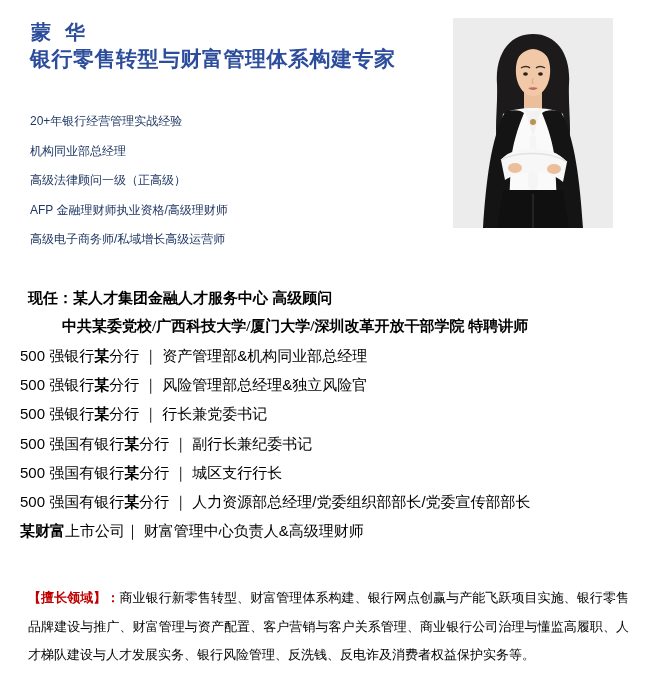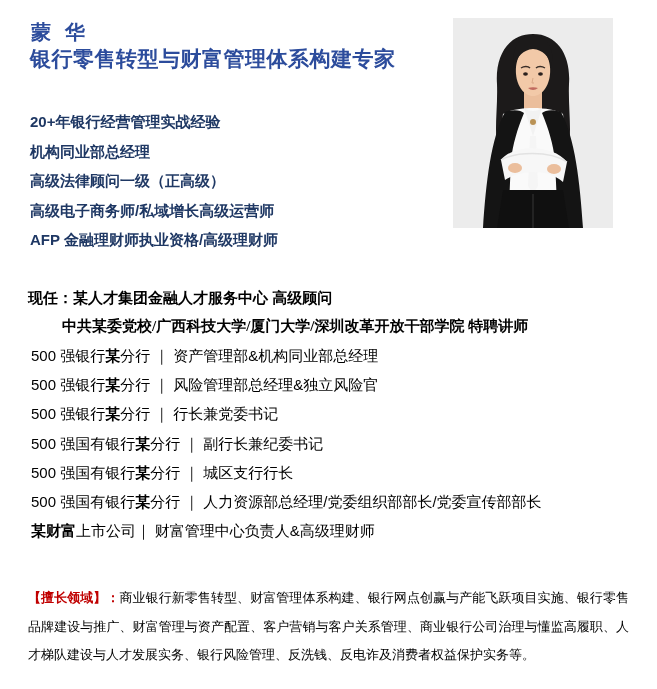--- a/index.html
+++ b/index.html
@@ -23,32 +23,32 @@
     font-size:21px;font-weight:bold;color:#2C4C9C;
     line-height:30px;letter-spacing:0.5px;text-align:right;
   }
   
   .credentials{
     position:absolute;left:30px;top:107px;
     margin:0;padding:0;list-style:none;
   }
   .credentials li{
     height:29.5px;line-height:29.5px;
-    font-size:15px;font-weight:bold;color:#1F3864;
+    font-size:12px;font-weight:normal;color:#1F3864;
     white-space:pre;
   }
   
   .current{
     position:absolute;left:28px;top:283px;
     font-size:15px;font-weight:bold;color:#000;
   }
   .current .line{height:29px;line-height:29px;white-space:pre;}
   .current .line2{padding-left:34px;font-family:Liberation Serif, serif;}
   
-  .career{position:absolute;left:31px;top:341px;}
+  .career{position:absolute;left:20px;top:341px;}
   .career .row{
     height:29.2px;line-height:29.2px;
     font-size:15px;color:#000;white-space:pre;
   }
   .career .row b{font-weight:bold;}
   
   .expertise{
     position:absolute;left:28px;top:584px;width:601px;
     font-size:13px;line-height:28.5px;
     text-align:justify;text-justify:inter-ideograph;
@@ -67,22 +67,22 @@
 
 <div id="page">
 
   <div class="name">蒙  华</div>
   <div class="title">银行零售转型与财富管理体系构建专家</div>
 
   <ul class="credentials">
     <li>20+年银行经营管理实战经验</li>
     <li>机构同业部总经理</li>
     <li>高级法律顾问一级（正高级）</li>
+    <li>AFP 金融理财师执业资格/高级理财师</li>
     <li>高级电子商务师/私域增长高级运营师</li>
-    <li>AFP 金融理财师执业资格/高级理财师</li>
   </ul>
 
   <div class="current">
     <div class="line"><span>现任：</span><span>某人才集团金融人才服务中心 高级顾问</span></div>
     <div class="line line2"><span>中共某委党校/广西科技大学/厦门大学/深圳改革开放干部学院 特聘讲师</span></div>
   </div>
 
   <div class="career">
     <div class="row"><span>500 强银行</span><b>某</b><span>分行 ｜ 资产管理部&amp;机构同业部总经理</span></div>
     <div class="row"><span>500 强银行</span><b>某</b><span>分行 ｜ 风险管理部总经理&amp;独立风险官</span></div>

